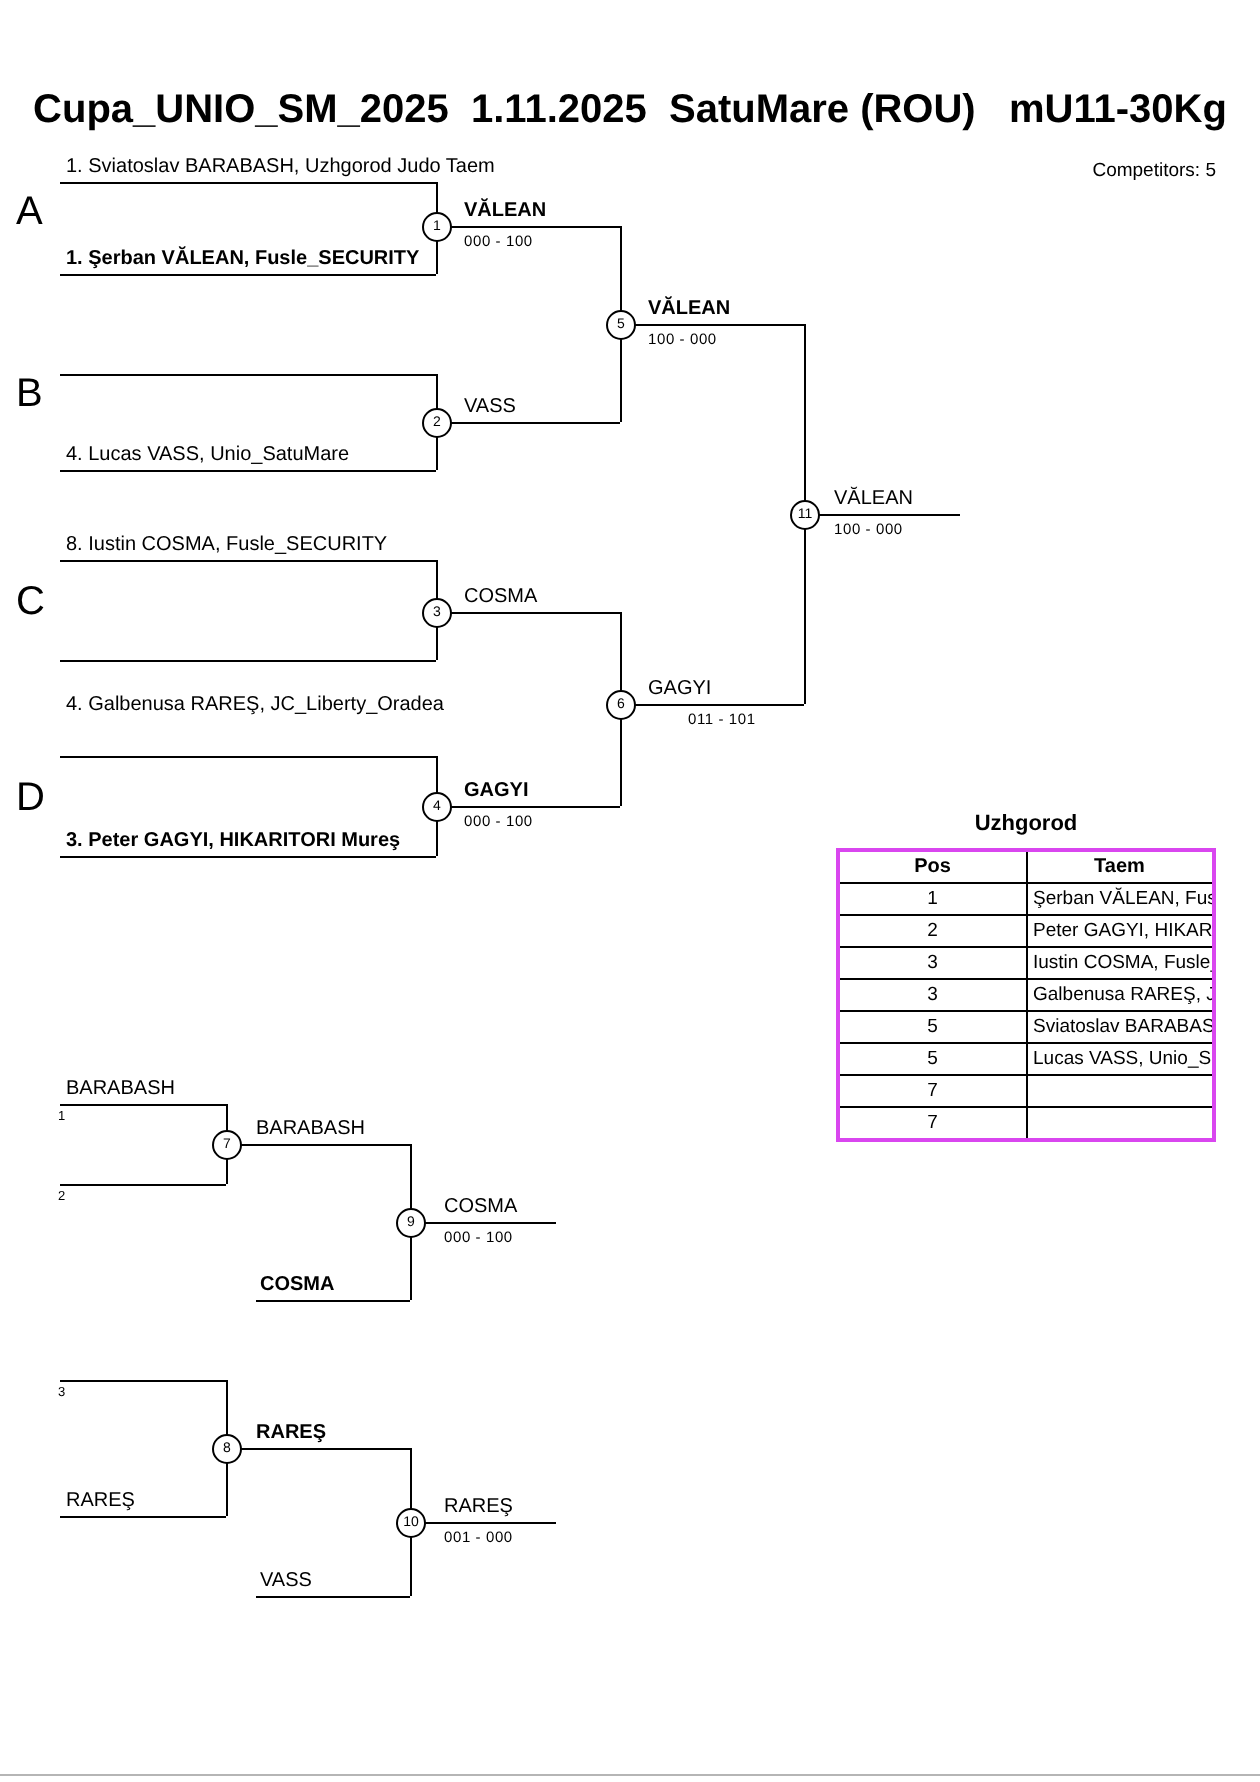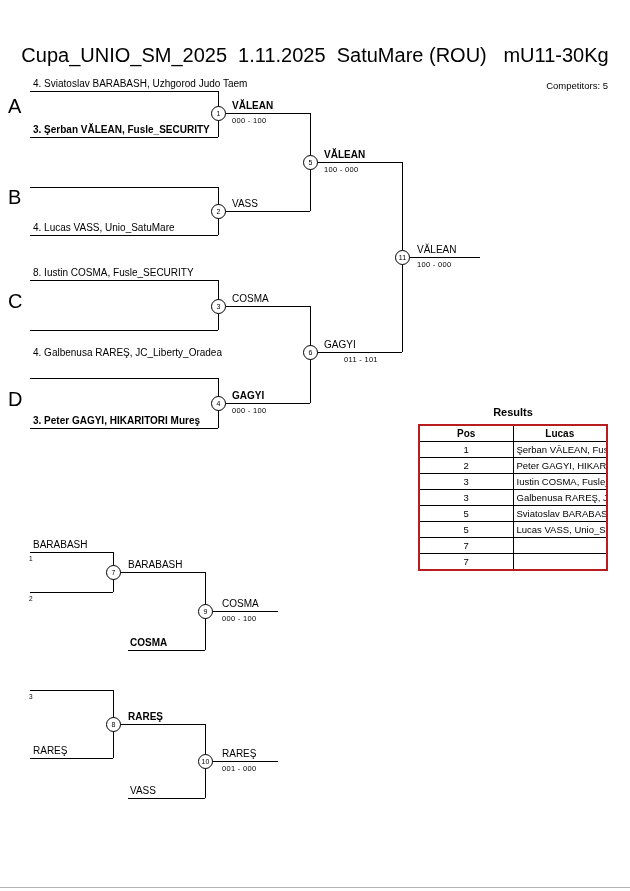--- a/index.html
+++ b/index.html
@@ -4,38 +4,38 @@
 <style>
   html,body{margin:0;padding:0;}
   body{
     width:630px;height:891px;position:relative;background:#ffffff;
     font-family:"Liberation Sans",sans-serif;color:#000;overflow:hidden;
   }
   .hl{position:absolute;height:1px;background:#000;}
   .vl{position:absolute;width:1px;background:#000;}
   .title{
     position:absolute;top:44px;left:0;width:630px;text-align:center;
-    font-size:20px;font-weight:normal;white-space:pre;
+    font-size:20px;font-weight:bold;white-space:pre;
   }
   .competitors{position:absolute;top:80px;right:22px;font-size:9.5px;}
   .letter{position:absolute;font-size:20px;line-height:20px;}
   .slot{position:absolute;font-size:10px;white-space:nowrap;line-height:12px;}
   .winner{position:absolute;font-size:10px;white-space:nowrap;line-height:12px;}
   .score{position:absolute;font-size:7.5px;white-space:nowrap;line-height:9px;letter-spacing:.3px;}
   .bold{font-weight:bold;}
   .circ{
     position:absolute;width:13px;height:13px;border:1px solid #000;border-radius:50%;
     background:#fff;display:flex;align-items:center;justify-content:center;
     font-size:7px;line-height:7px;z-index:2;
   }
   .ref{position:absolute;font-size:6.5px;line-height:7px;}
   .results-title{position:absolute;left:418px;top:406px;width:190px;text-align:center;font-size:11px;font-weight:bold;}
   table.results{
     position:absolute;left:418px;top:424px;width:190px;border-collapse:collapse;
-    border:2px solid #b91c1c;table-layout:fixed;background:#fff;
+    border:2px solid #d946ef;table-layout:fixed;background:#fff;
   }
   table.results th, table.results td{
     border:1px solid #000;height:15px;font-size:9.5px;padding:0 3px;
     overflow:hidden;white-space:nowrap;
   }
   table.results th{font-weight:bold;text-align:center;font-size:10px;}
   td.pos{width:28px;text-align:center;}
   td.name{text-align:left;}
   .page-edge{position:absolute;left:0;top:887px;width:630px;height:1px;background:#b5b5b5;}
 </style>
@@ -72,22 +72,22 @@
 <div class="hl" style="left:30px;top:428px;width:188px"></div>
 <div class="vl" style="left:218px;top:378px;height:50px"></div>
 <div class="hl" style="left:218px;top:403px;width:92px"></div>
 
 <div class="vl" style="left:310px;top:306px;height:97px"></div>
 <div class="hl" style="left:310px;top:352px;width:92px"></div>
 
 <div class="vl" style="left:402px;top:162px;height:190px"></div>
 <div class="hl" style="left:402px;top:257px;width:78px"></div>
 
-<span class="slot" style="left:33px;top:78px">4. Sviatoslav BARABASH, Uzhgorod Judo Taem</span>
-<span class="slot bold" style="left:33px;top:124px">3. Şerban VĂLEAN, Fusle_SECURITY</span>
+<span class="slot" style="left:33px;top:78px">1. Sviatoslav BARABASH, Uzhgorod Judo Taem</span>
+<span class="slot bold" style="left:33px;top:124px">1. Şerban VĂLEAN, Fusle_SECURITY</span>
 <span class="slot" style="left:33px;top:222px">4. Lucas VASS, Unio_SatuMare</span>
 <span class="slot" style="left:33px;top:267px">8. Iustin COSMA, Fusle_SECURITY</span>
 <span class="slot" style="left:33px;top:347px">4. Galbenusa RAREŞ, JC_Liberty_Oradea</span>
 <span class="slot bold" style="left:33px;top:415px">3. Peter GAGYI, HIKARITORI Mureş</span>
 
 <div class="circ" style="left:211px;top:106px">1</div>
 <span class="winner bold" style="left:232px;top:100px">VĂLEAN</span>
 <span class="score" style="left:232px;top:116px">000 - 100</span>
 
 <div class="circ" style="left:211px;top:204px">2</div>
@@ -105,26 +105,26 @@
 <span class="score" style="left:232px;top:406px">000 - 100</span>
 
 <div class="circ" style="left:303px;top:345px">6</div>
 <span class="winner" style="left:324px;top:339px">GAGYI</span>
 <span class="score" style="left:344px;top:355px">011 - 101</span>
 
 <div class="circ" style="left:395px;top:250px">11</div>
 <span class="winner" style="left:417px;top:244px">VĂLEAN</span>
 <span class="score" style="left:417px;top:260px">100 - 000</span>
 
-<div class="results-title">Results</div>
+<div class="results-title">Uzhgorod</div>
 <table class="results">
   <tbody>
       <tr>
     <th>Pos</th>
-    <th>Lucas</th>
+    <th>Taem</th>
   </tr>
   <tr>
     <td class="pos">1</td>
     <td class="name">Şerban VĂLEAN, Fusle_SECURITY</td>
   </tr>
   <tr>
     <td class="pos">2</td>
     <td class="name">Peter GAGYI, HIKARITORI Mureş</td>
   </tr>
   <tr>

